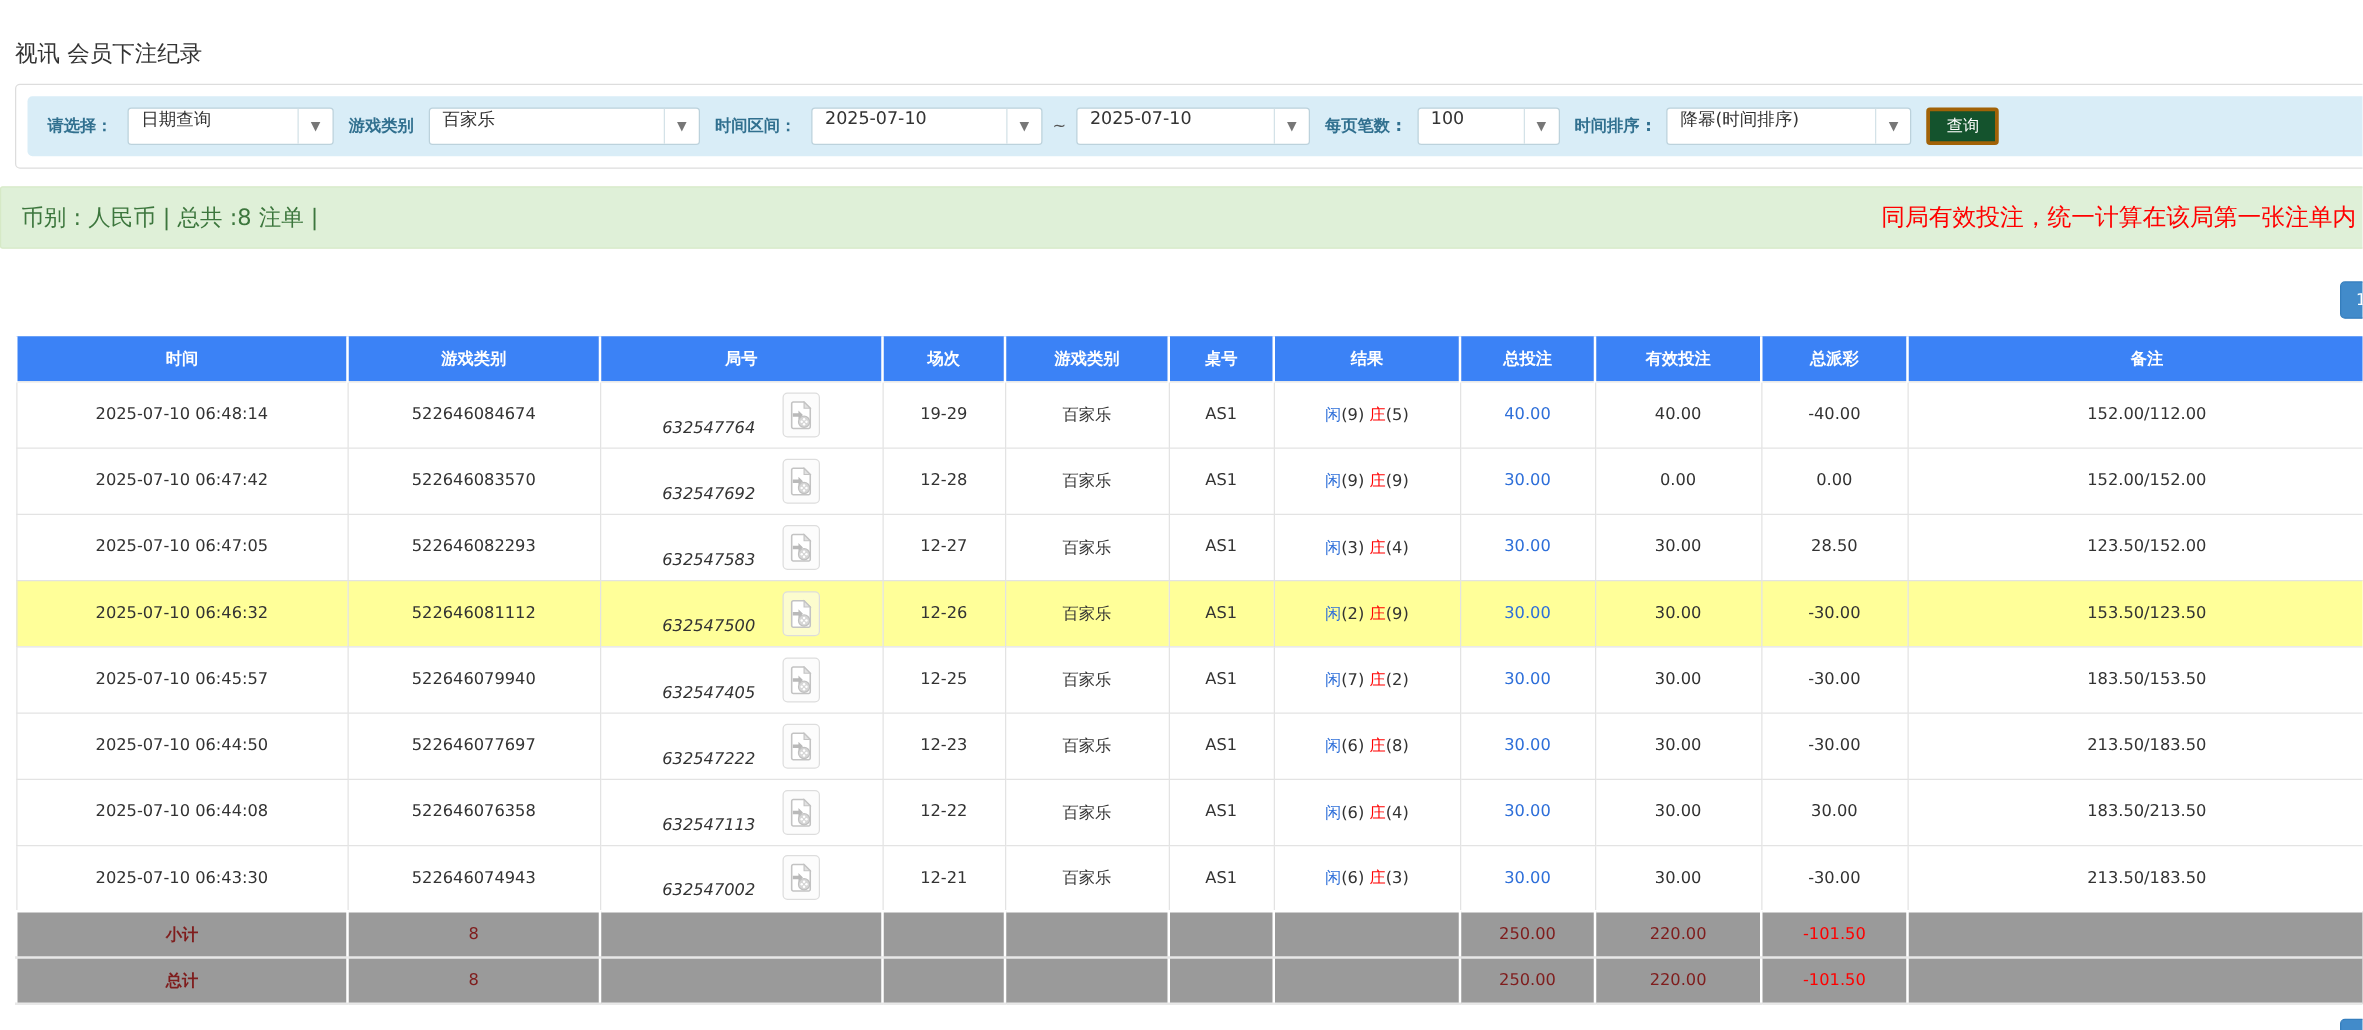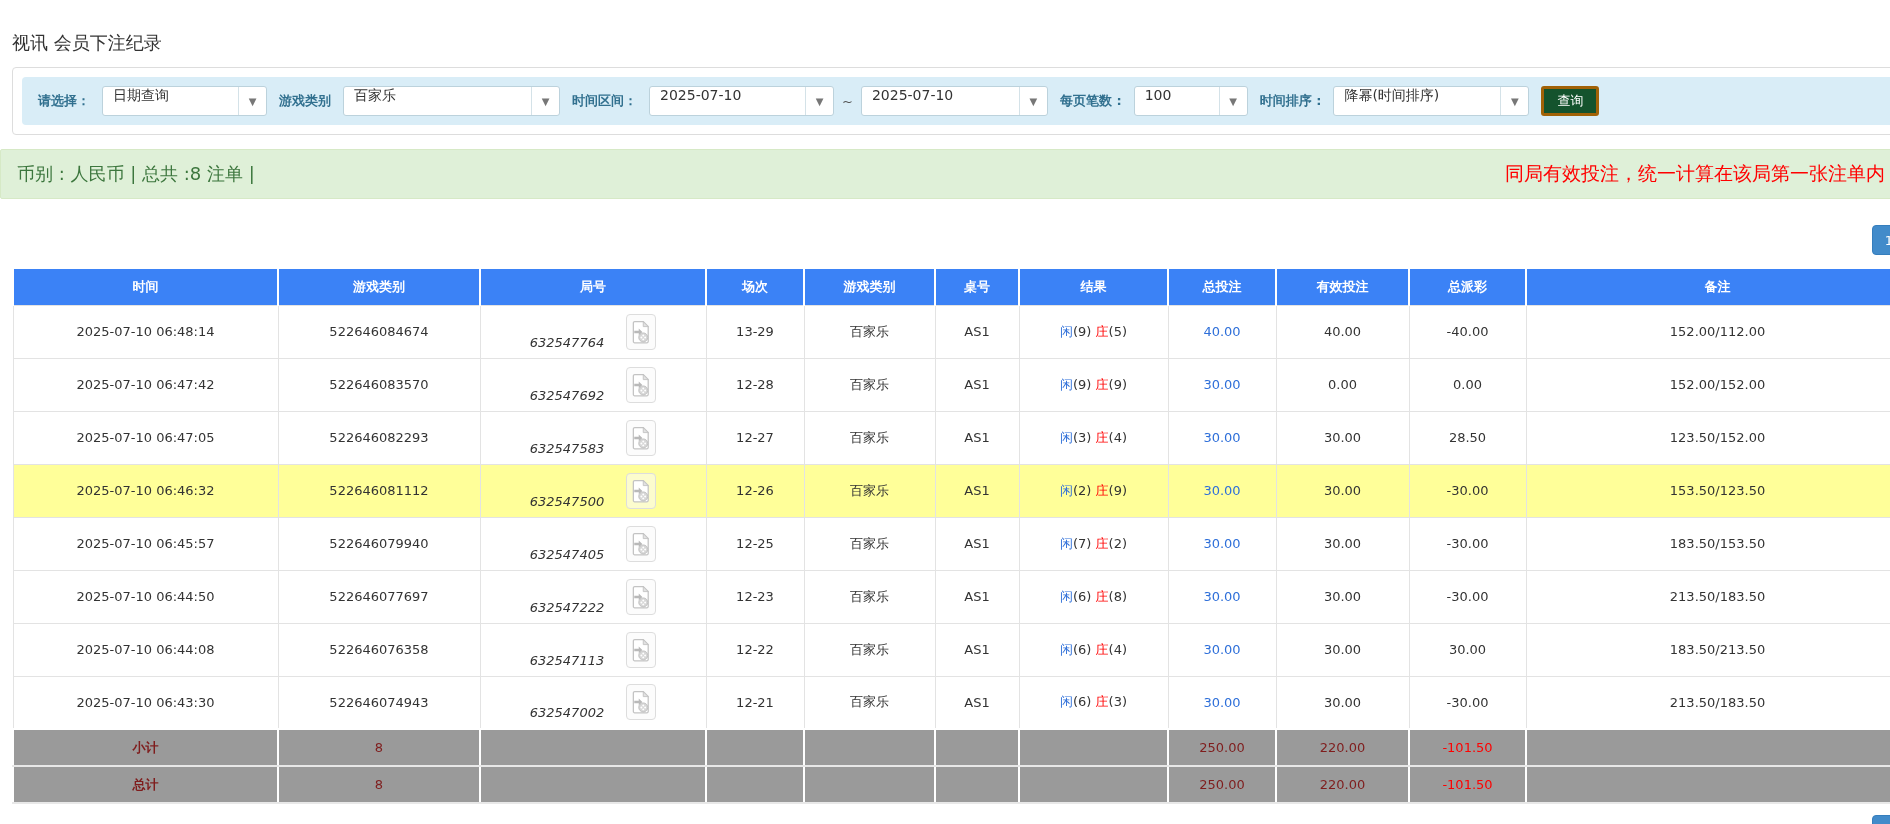--- a/index.html
+++ b/index.html
@@ -185,21 +185,21 @@
                   <path d="M12.5 1.5 l5.5 5.5 h-5.5 z" fill="#e2e2e2" stroke="#c3c3c3" stroke-width="1"></path>
                   <path d="M2.5 11.5 l5 0 0 -2.5 4 4 -4 4 0 -2.5 -5 0 z" fill="#b9b9b9"></path>
                   <circle cx="12.5" cy="19" r="5" fill="#d6d6d6" stroke="#c0c0c0"></circle>
                   <circle cx="12.5" cy="16.8" r="1.1" fill="#fff"></circle>
                   <circle cx="10.4" cy="19" r="1.1" fill="#fff"></circle>
                   <circle cx="14.6" cy="19" r="1.1" fill="#fff"></circle>
                   <circle cx="12.5" cy="21.2" r="1.1" fill="#fff"></circle>
                 </svg>
               </button>
             </span></td>
-          <td>13-29</td>
+          <td>19-29</td>
           <td>百家乐</td>
           <td>AS1</td>
           <td><span class="res-player">闲</span><span class="res-num">(9)</span> <span class="res-banker">庄</span><span class="res-num">(5)</span></td>
           <td><span class="bet-link">40.00</span></td>
           <td>40.00</td>
           <td class="neg">-40.00</td>
           <td>152.00/112.00</td>
         </tr>
         <tr>
           <td>2025-07-10 06:47:42</td>

